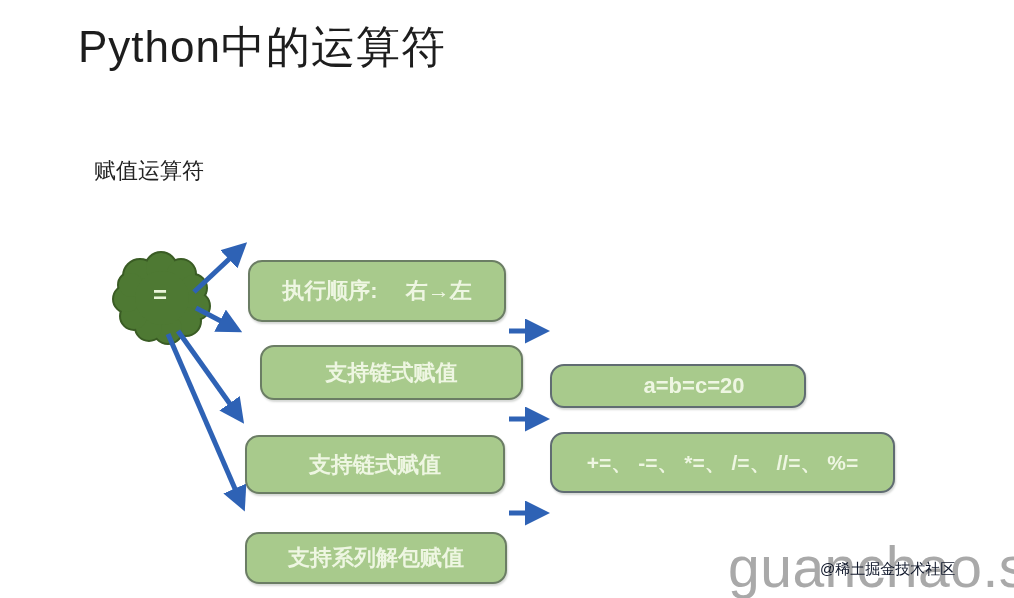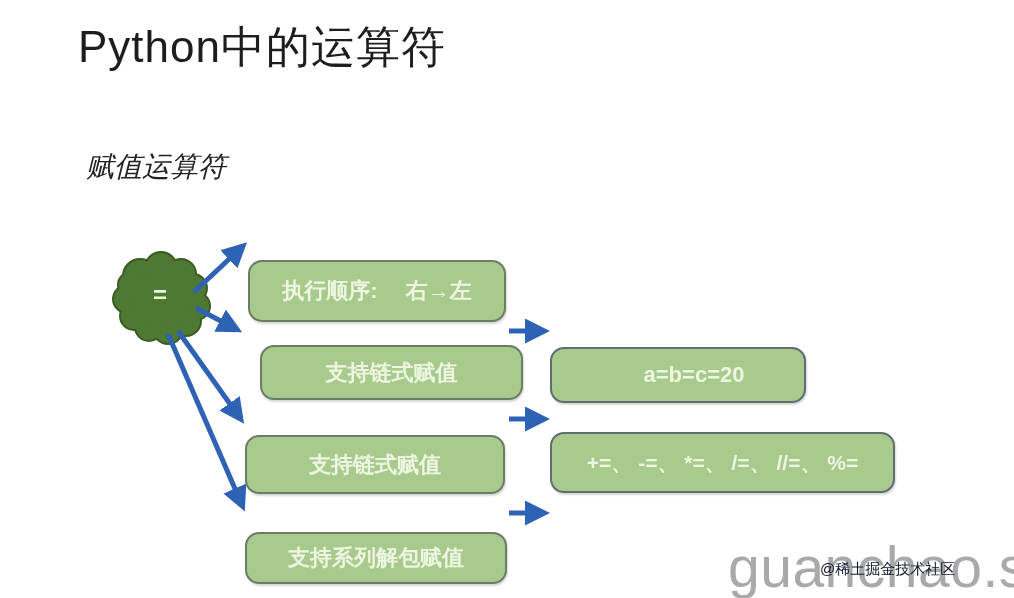--- a/index.html
+++ b/index.html
@@ -22,26 +22,25 @@
     font-weight: 200;
     color: #1d1d1d;
     letter-spacing: 1px;
     white-space: pre;
   }
 
   .slide-subtitle {
     position: absolute;
     left: 78px;
     top: 140px;
-    margin: 8px;
-    font-size: 28px;
+    margin: 16px;
+    font-size: 22px;
     font-weight: 400;
     color: #222222;
     white-space: pre;
-    font-style: italic;
   }
 
   .diagram-svg {
     position: absolute;
     left: 0; top: 0;
     width: 1014px; height: 598px;
     pointer-events: none;
   }
 
   .cloud-label {
@@ -71,21 +70,21 @@
     box-shadow: 1px 2px 2px rgba(90,100,90,0.25);
     margin-top: 44px;
   }
   .box.result { border-color: #606c72; }
 
   .box-row1 { left: 248px; top: 216px; width: 258px; height: 62px; }
   .box-row2 { left: 260px; top: 301px; width: 263px; height: 55px; align-items: center; }
   .box-row3 { left: 245px; top: 391px; width: 260px; height: 59px; }
   .box-row4 { left: 245px; top: 488px; width: 262px; height: 52px; }
 
-  .box-res2 { left: 550px; top: 303px; width: 256px; height: 56px; padding-left: 32px; }
+  .box-res2 { left: 550px; top: 320px; width: 256px; height: 44px; padding-left: 32px; }
   .box-res3 { left: 550px; top: 388px; width: 345px; height: 61px; font-size: 21px; }
   .box-res4 { left: 550px; top: 487px; width: 241px; height: 51px; }
 
   .wm-site {
     position: absolute;
     left: 728px;
     top: 534px;
     font-size: 57px;
     font-weight: 400;
     color: #a9a9a9;

